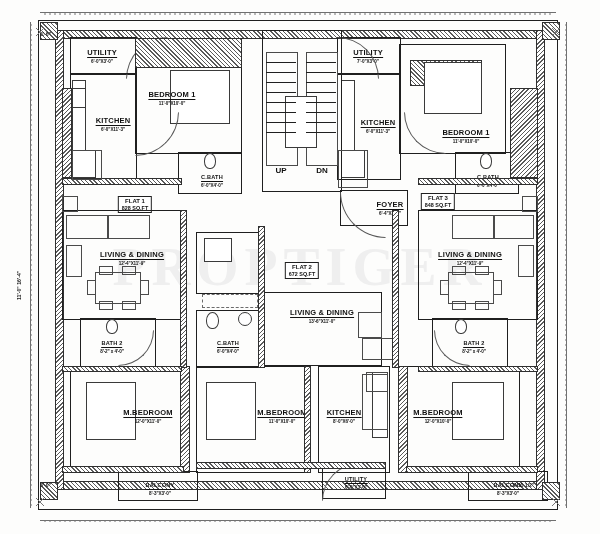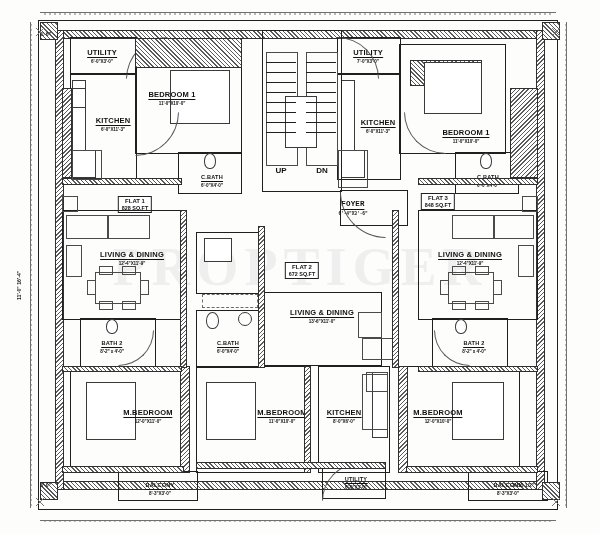--- a/index.html
+++ b/index.html
@@ -234,21 +234,21 @@
   <div class="line" style="left:306px;top:82px;width:30px;height:1px;"></div>
   <div class="line" style="left:306px;top:92px;width:30px;height:1px;"></div>
   <div class="line" style="left:306px;top:102px;width:30px;height:1px;"></div>
   <div class="line" style="left:306px;top:112px;width:30px;height:1px;"></div>
   <div class="line" style="left:306px;top:122px;width:30px;height:1px;"></div>
   <div class="line" style="left:306px;top:132px;width:30px;height:1px;"></div>
   <div class="stairlbl" style="left:281px;top:166px;">UP</div>
   <div class="stairlbl" style="left:322px;top:166px;">DN</div>
 
   <div class="room" style="left:340px;top:190px;width:66px;height:34px;"></div>
-  <div class="lbl" style="left:353px;top:194px;font-family:Liberation Mono, monospace;">
+  <div class="lbl" style="left:390px;top:194px;">
     <span class="nm">FOYER</span>
     <span class="dim">6'-4"X3'-6"</span>
   </div>
   <div class="swing" style="left:340px;top:192px;width:44px;height:44px;border-color:transparent transparent #555 #555;border-radius:0 0 0 100%;"></div>
 
   <div class="room" style="left:196px;top:232px;width:62px;height:60px;"></div>
   <div class="fill" style="left:204px;top:238px;width:26px;height:22px;"></div>
   <div class="dash" style="left:202px;top:294px;width:54px;height:12px;"></div>
 
   <div class="flat" style="left:302px;top:262px;">

